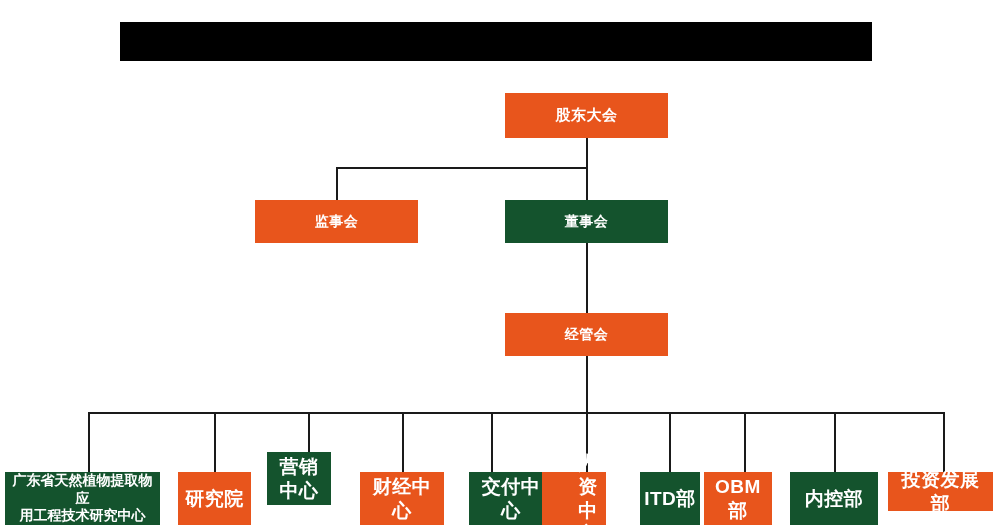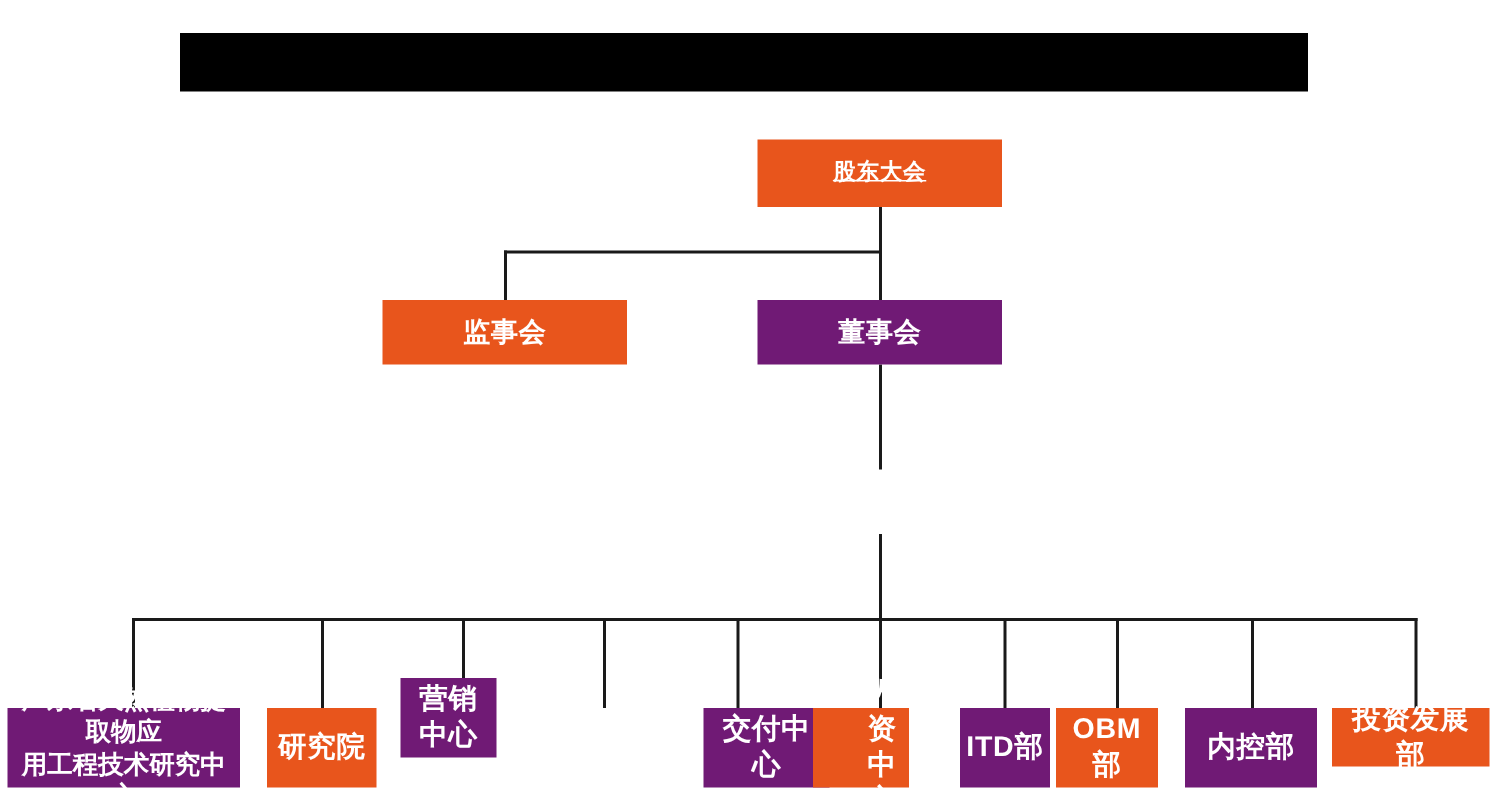--- a/index.html
+++ b/index.html
@@ -35,29 +35,29 @@
     display: flex;
     align-items: center;
     justify-content: center;
     text-align: center;
     color: #ffffff;
     line-height: 1.25;
     letter-spacing: 0.5px;
     font-weight: 700;
   }
   .node.dark  { background: #E8551C; }
-  .node.light { background: #701a75; }
+  .node.light { background: #14532d; }
 
   .node .label { display: block; padding: 0 4px; }
 
   
-  .tier-top   { font-size: 15px; text-decoration: underline; }
-  .tier-mid   { font-size: 18px; }
+  .tier-top   { font-size: 15px; }
+  .tier-mid   { font-size: 14px; }
   .tier-leaf  { font-size: 19px; }
-  .tier-leaf.small { font-size: 17px; font-weight: 700; letter-spacing: 0; }
+  .tier-leaf.small { font-size: 14px; font-weight: 700; letter-spacing: 0; }
 
   
   .line {
     position: absolute;
     background: #1a1a1a;
   }
   .line.v { width: 2px; }
   .line.h { height: 2px; }
 </style>
 </head>
@@ -97,36 +97,42 @@
   </div>
 
   <div class="node dark tier-mid" style="left:255px; top:200px; width:163px; height:43px;">
     <span class="label">监事会</span>
   </div>
 
   <div class="node light tier-mid" style="left:505px; top:200px; width:163px; height:43px;">
     <span class="label">董事会</span>
   </div>
 
+  <div class="node dark tier-mid" style="left:505px; top:313px; width:163px; height:43px;">
+    <span class="label">经管会</span>
+  </div>
 
   <div class="node light tier-leaf small" style="left:5px; top:472px; width:155px; height:53px;">
     <span class="label">
       <span>广东省天然植物提取物应</span><br>
       <span>用工程技术研究中心</span>
     </span>
   </div>
 
   <div class="node dark tier-leaf" style="left:178px; top:472px; width:73px; height:53px;">
     <span class="label">研究院</span>
   </div>
 
   <div class="node light tier-leaf" style="left:267px; top:452px; width:64px; height:53px;">
     <span class="label">营销中心</span>
   </div>
 
+  <div class="node dark tier-leaf" style="left:360px; top:472px; width:84px; height:53px;">
+    <span class="label">财经中心</span>
+  </div>
 
   <div class="node light tier-leaf" style="left:469px; top:472px; width:84px; height:53px;">
     <span class="label">交付中心</span>
   </div>
 
   <div class="node dark tier-leaf" style="left:542px; top:472px; width:64px; height:53px;padding-left:28px;">
     <span class="label">人资中心</span>
   </div>
 
   <div class="node light tier-leaf" style="left:640px; top:472px; width:60px; height:53px;">

